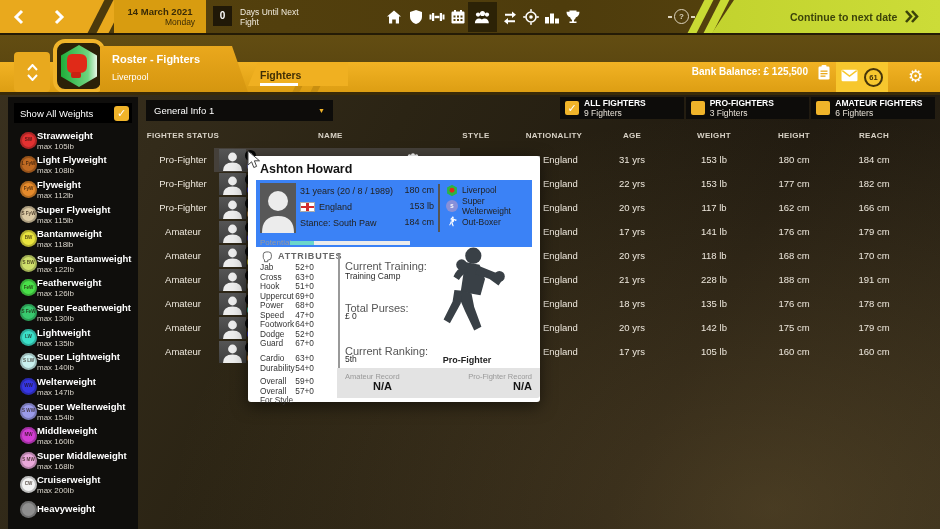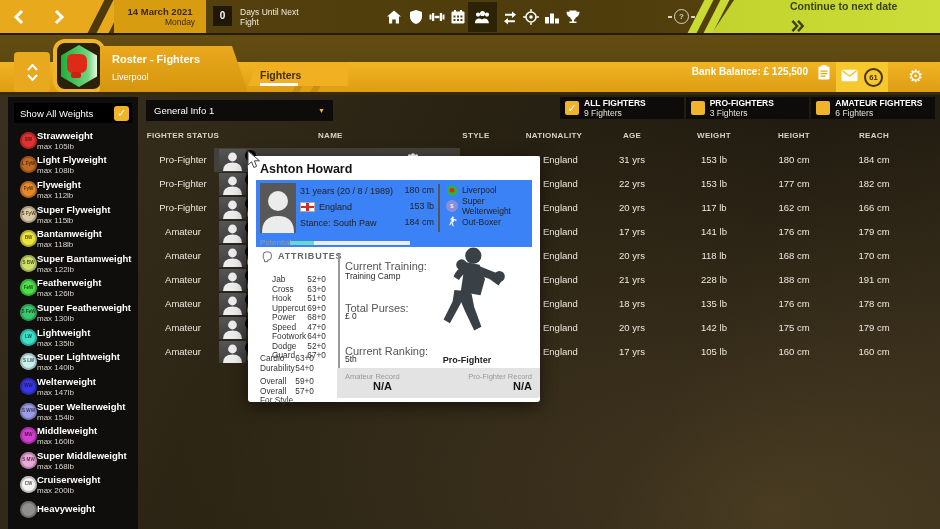--- a/index.html
+++ b/index.html
@@ -22,21 +22,21 @@
   .days-box{position:absolute;left:213px;top:6px;width:19px;height:20px;background:#201807;color:#fff;font-size:10px;font-weight:bold;text-align:center;line-height:20px;}
   .days-label{position:absolute;left:240px;top:7px;width:62px;color:#f2ecdf;font-size:8.5px;line-height:10px;}
   .nav-ic{position:absolute;top:9px;width:17px;height:17px;cursor:pointer;}
   .nav-active-box{position:absolute;left:468px;top:2px;width:29px;height:30px;background:#2c2206;}
   .help-wrap{position:absolute;left:668px;top:9px;display:flex;align-items:center;gap:2px;color:#ddd3bd;}
   .help-dash{width:4px;height:2px;background:#ddd3bd;}
   .help-circ{width:13px;height:13px;border:1.5px solid #ddd3bd;border-radius:50%;font-size:8px;font-weight:bold;text-align:center;line-height:13px;}
   .gstripe{position:absolute;top:0;width:9px;height:33px;background:#c9da33;transform:skewX(-27deg);}
   .green-zone{position:absolute;left:712px;top:0;width:228px;height:33px;background:linear-gradient(90deg,#c2d32e,#ccdc38);
               clip-path:polygon(22px 0,100% 0,100% 100%,0 100%);}
-  .continue-btn{position:absolute;left:790px;top:0;height:33px;display:flex;gap:7px;cursor:pointer;flex-direction:column;}
+  .continue-btn{position:absolute;left:790px;top:0;height:33px;display:flex;align-items:center;gap:7px;cursor:pointer;}
   .continue-label{font-size:10.5px;font-weight:bold;color:#3c430a;}
 
   
   .bar2{position:absolute;left:0;top:35px;width:940px;height:60px;background:linear-gradient(#634d12,#55420e);}
   .bar2-strip{position:absolute;left:0;top:27px;width:940px;height:30px;background:linear-gradient(#f2b324,#dd9e13);}
   .bar2-line{position:absolute;left:0;top:57px;width:940px;height:3px;background:#3a2b08;}
   .side-tab{position:absolute;left:14px;top:17px;width:36px;height:40px;background:#e8a91e;border-radius:4px;display:flex;flex-direction:column;align-items:center;justify-content:center;gap:3px;cursor:pointer;}
   .banner{position:absolute;left:100px;top:11px;width:148px;height:46px;background:linear-gradient(#eaa81d,#d5960f);
           clip-path:polygon(0 0,calc(100% - 16px) 0,100% 100%,0 100%);color:#fff;}
   .banner-title{position:absolute;left:12px;top:7px;font-size:11px;font-weight:bold;}
@@ -769,21 +769,21 @@
         <div class="p-pot-fill"></div>
       </div>
 
     <div class="p-attr-head">
       <svg width="13" height="14" viewBox="0 0 16 17">
           <path d="M4,7 a3.5,3.5 0 0 1 3.5,-3.5 h3 a3.5,3.5 0 0 1 3.5,3.5 v2.5 a4,4 0 0 1 -4,4 h-0.5 v2 h-4 v-2.3 a4,4 0 0 1 -1.5,-3.2 z" fill="none" stroke="#666" stroke-width="1.2"></path>
         </svg>
       <span>ATTRIBUTES</span>
     </div>
 
-    <div class="attrs" style="top:119px;margin-left:12px;">
+    <div class="attrs" style="top:107px;">
 
         <div class="arow">
           <span class="an">Jab</span>
           <span class="av">52+0</span>
         </div>
 
         <div class="arow">
           <span class="an">Cross</span>
           <span class="av">63+0</span>
         </div>

